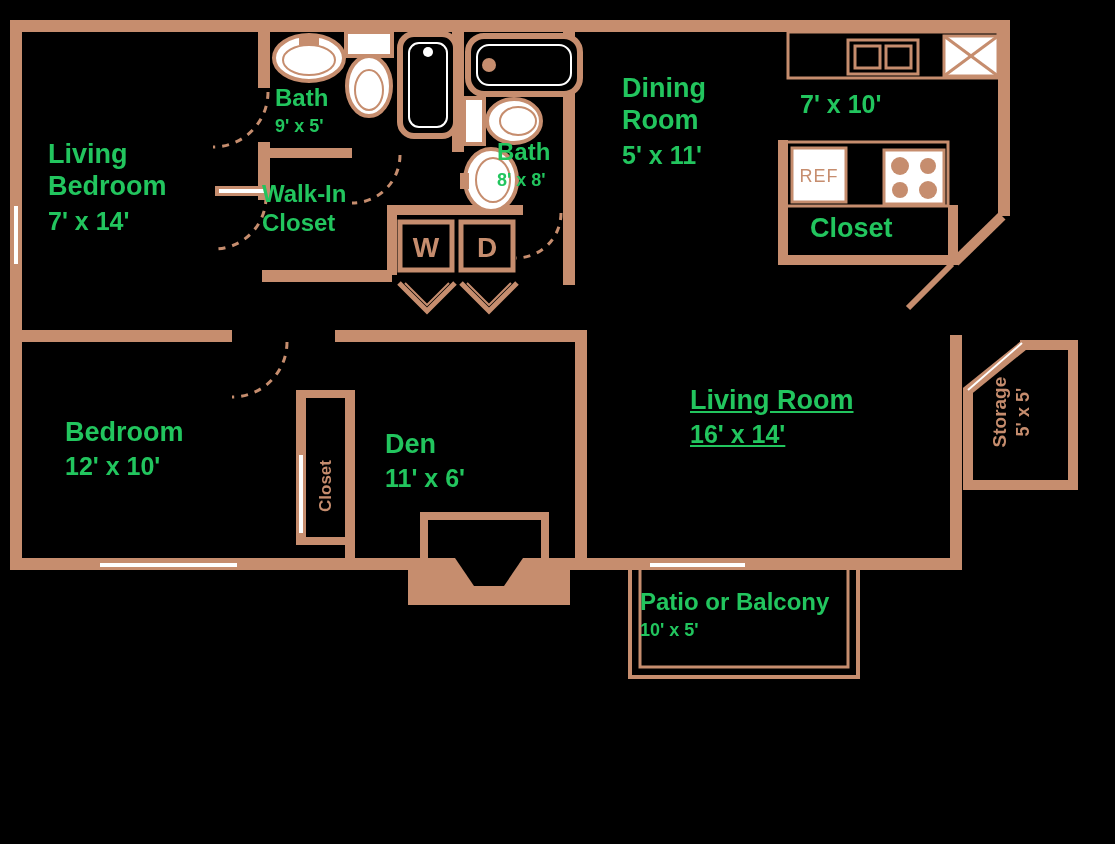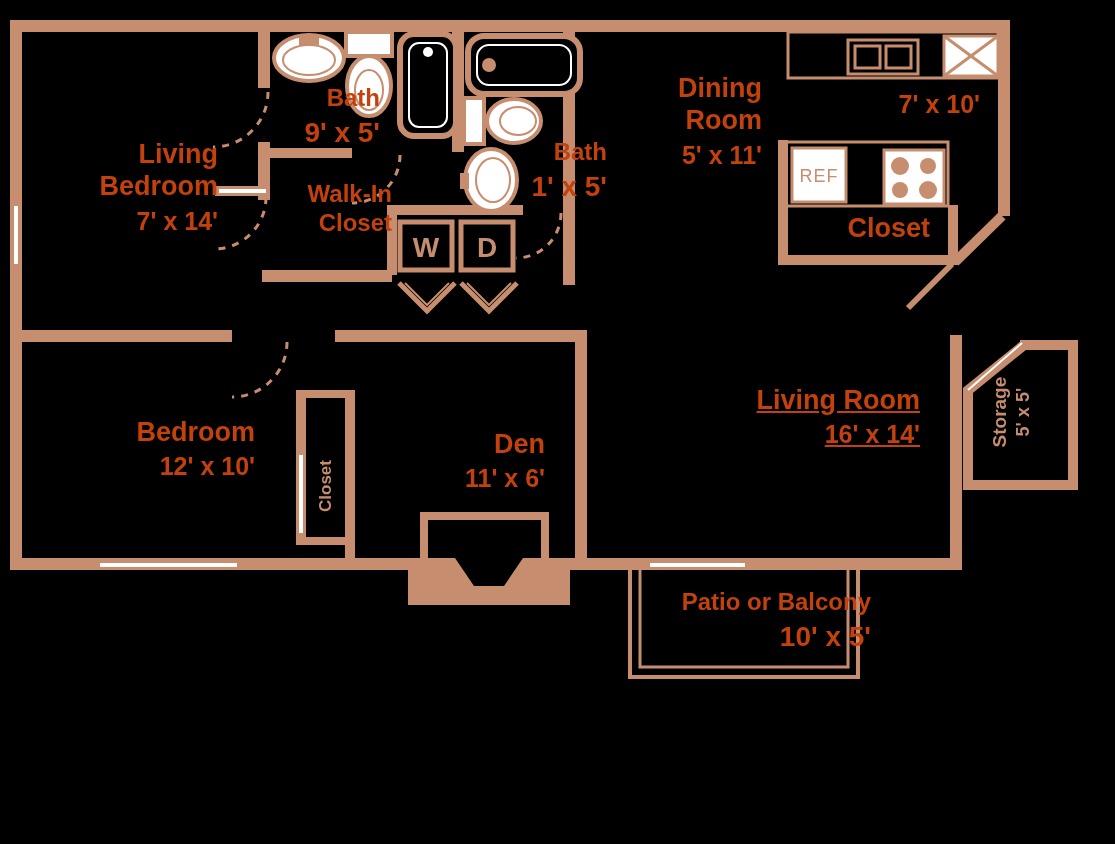--- a/index.html
+++ b/index.html
@@ -1,23 +1,23 @@
 <!DOCTYPE html>
 <html><head>
 <meta charset="utf-8">
 <style>
   html,body{margin:0;padding:0;background:#000;}
   .stage{position:relative;width:1115px;height:844px;background:#000;overflow:hidden;
          font-family:"Liberation Sans", sans-serif;}
   .stage svg{position:absolute;left:0;top:0;}
-  .room-label{position:absolute;text-align:right;color:#c2410c;font-weight:700;}
+  .room-label{position:absolute;text-align:left;color:#22c55e;font-weight:700;}
   .room-name{font-size:27px;line-height:1.2;}
   .room-dims{font-size:25px;line-height:1.3;margin-top:2px;}
   .small .room-name{font-size:24px;}
-  .small .room-dims{font-size:28px;}
+  .small .room-dims{font-size:18px;}
   .rot-wrap{position:absolute;display:flex;align-items:center;justify-content:center;}
   .rot{transform:rotate(-90deg);white-space:nowrap;text-align:center;color:#c68d6e;font-weight:700;}
   .rot .room-name{font-size:19px;}
   .rot .room-dims{font-size:18px;margin-top:0;}
   .rot-closet{font-size:17px;}
   .wall{fill:#c68d6e;}
   .win{fill:#ffffff;}
   .ol{fill:none;stroke:#c68d6e;stroke-width:3;}
   .fx{fill:#ffffff;stroke:#c68d6e;stroke-width:4;}
   .fxline{fill:none;stroke:#c68d6e;stroke-width:2;}
@@ -177,21 +177,21 @@
   <div class="room-name">Bath</div>
   <div class="room-dims">9' x 5'</div>
 </div>
 
 <div class="room-label small" style="left:262px;top:180px;width:130px;">
   <div class="room-name">Walk-In Closet</div>
 </div>
 
 <div class="room-label small" style="left:497px;top:138px;width:110px;">
   <div class="room-name">Bath</div>
-  <div class="room-dims">1' x 5'</div>
+  <div class="room-dims">8' x 8'</div>
 </div>
 
 <div class="room-label" style="left:622px;top:72px;width:140px;">
   <div class="room-name">Dining Room</div>
   <div class="room-dims">5' x 11'</div>
 </div>
 
 <div class="room-label" style="left:800px;top:86px;width:180px;">
   <div class="room-dims">7' x 10'</div>
 </div>
@@ -219,18 +219,18 @@
 
 <div class="rot-wrap" style="left:300px;top:430px;width:52px;height:112px;">
   <div class="rot rot-closet">Closet</div>
 </div>
 
 <div class="room-label" style="left:385px;top:428px;width:160px;">
   <div class="room-name">Den</div>
   <div class="room-dims">11' x 6'</div>
 </div>
 
-<div class="room-label small" style="left:640px;top:588px;width:215px;padding-left:16px;">
+<div class="room-label small" style="left:640px;top:588px;width:215px;">
   <div class="room-name">Patio or Balcony</div>
   <div class="room-dims">10' x 5'</div>
 </div>
 
 </div>
 
 </body></html>

